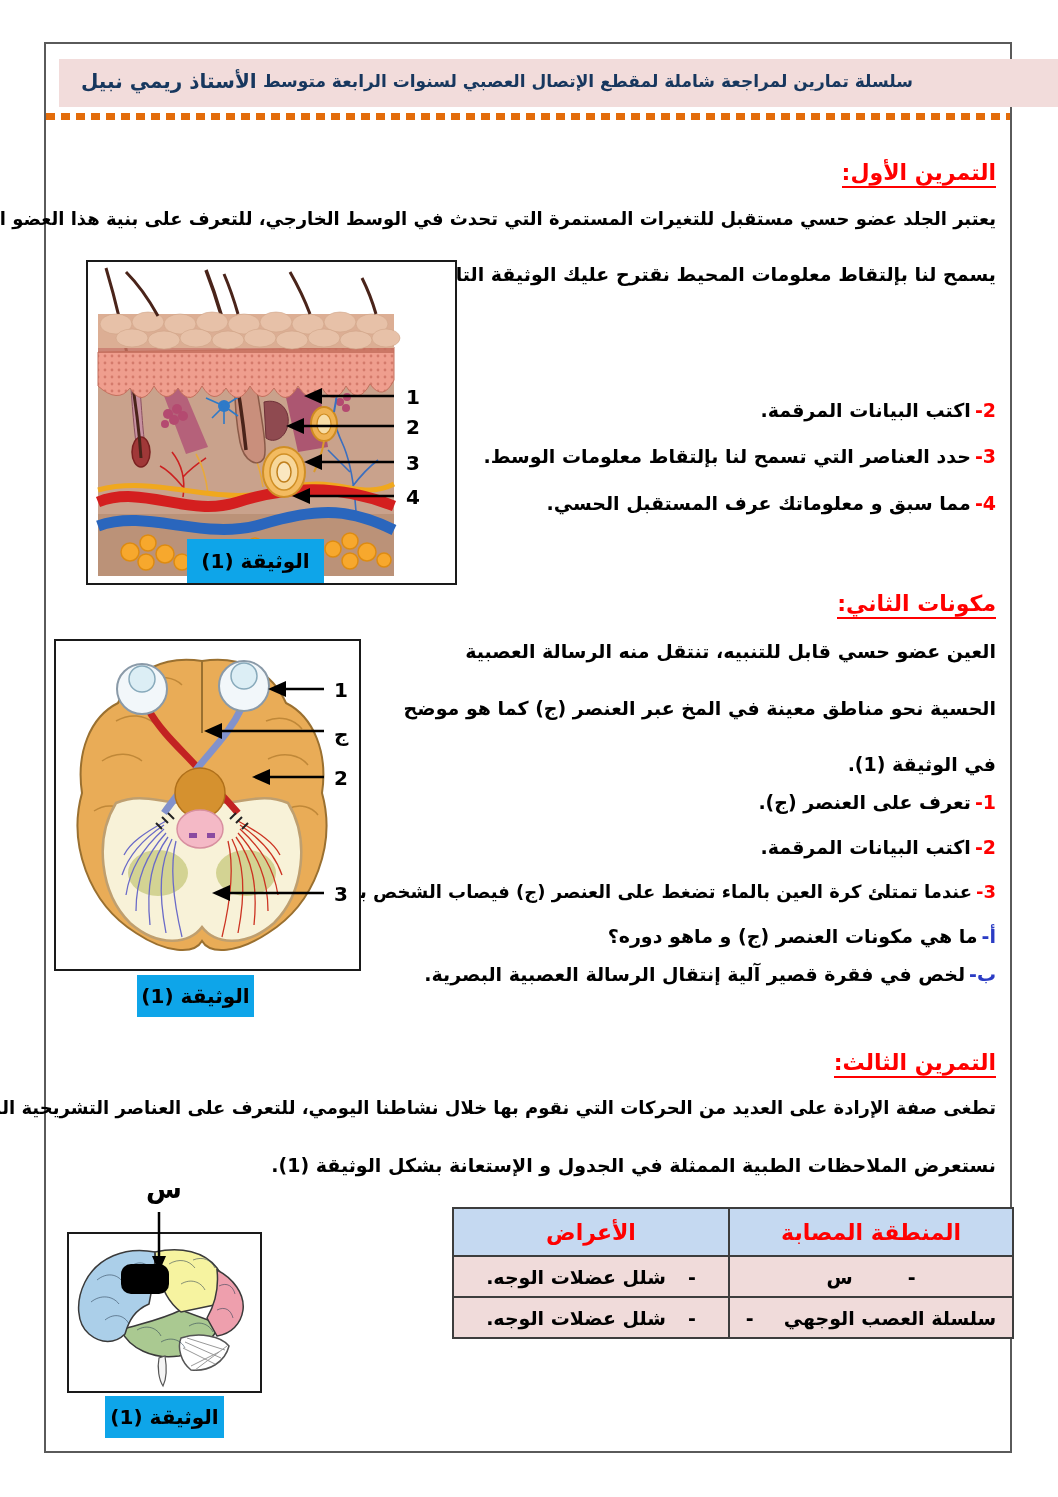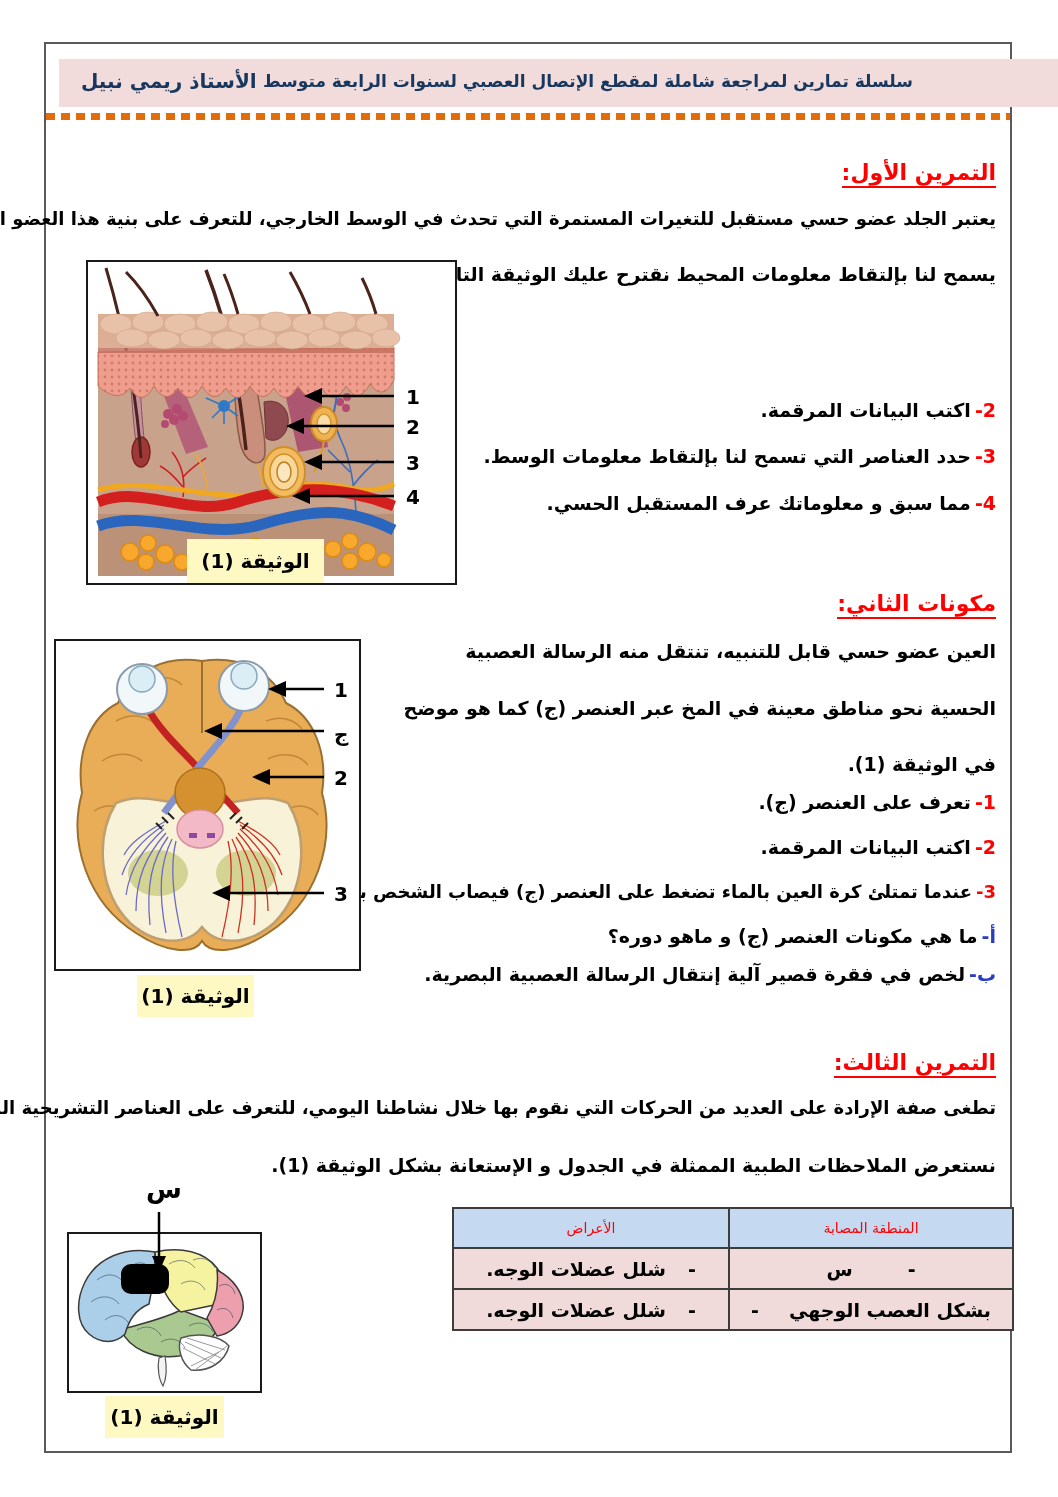--- a/index.html
+++ b/index.html
@@ -15,27 +15,27 @@
 
   
   .rtl-line { position:absolute; right:14px; direction:rtl; white-space:nowrap; font-size:19px; font-weight:bold; color:#000; }
   .ex-title-wrap { position:absolute; right:14px; direction:rtl; }
   .ex-title { display:inline-block; color:#FF0000; font-size:22px; font-weight:bold; border-bottom:2px solid #FF0000; padding-bottom:1px; }
   .num { color:#FF0000; margin-left:4px; }
   .subnum { color:#2B3CC4; margin-left:4px; }
 
   
   .figbox { position:absolute; border:2px solid #1a1a1a; background:#ffffff; }
-  .caption { position:absolute; background:#fef9c3; color:#000; font-size:20px; font-weight:bold;
+  .caption { position:absolute; background:#0ea5e9; color:#000; font-size:20px; font-weight:bold;
              direction:rtl; display:flex; align-items:center; justify-content:center; }
 
   
   table.med { position:absolute; left:406px; top:1163px; width:560px; border-collapse:collapse; table-layout:fixed; }
   table.med td, table.med th { border:2px solid #3d3d3d; }
-  table.med th { background:#C5D9F1; color:#FF0000; font-size:14px; font-weight:normal; height:40px; text-align:center; }
+  table.med th { background:#C5D9F1; color:#FF0000; font-size:22px; font-weight:bold; height:48px; text-align:center; }
   table.med td { background:#F0DBDA; height:41px; font-size:19px; font-weight:bold; color:#000; }
   .cellflex { display:flex; align-items:center; justify-content:center; }
   .g55 { gap:55px; } .g30 { gap:30px; } .g22 { gap:22px; }
 
   .sLabel { position:absolute; left:100px; top:1130px; font-size:26px; font-weight:bold; color:#000; }
   svg text { font-family:"DejaVu Sans", sans-serif; }
 </style>
 </head>
 <body>
 
@@ -370,20 +370,20 @@
     <tr>
       <td>
             <div class="cellflex g22" dir="rtl">
               <span>-</span>
               <span>شلل عضلات الوجه.</span>
             </div>
           </td>
       <td>
             <div class="cellflex g30" dir="ltr">
               <span>-</span>
-              <span>بشكل العصب الوجهي</span>
+              <span>سلسلة العصب الوجهي</span>
             </div>
           </td>
     </tr>
   </tbody>
     </table>
 
 </div>
 
 </body></html>

